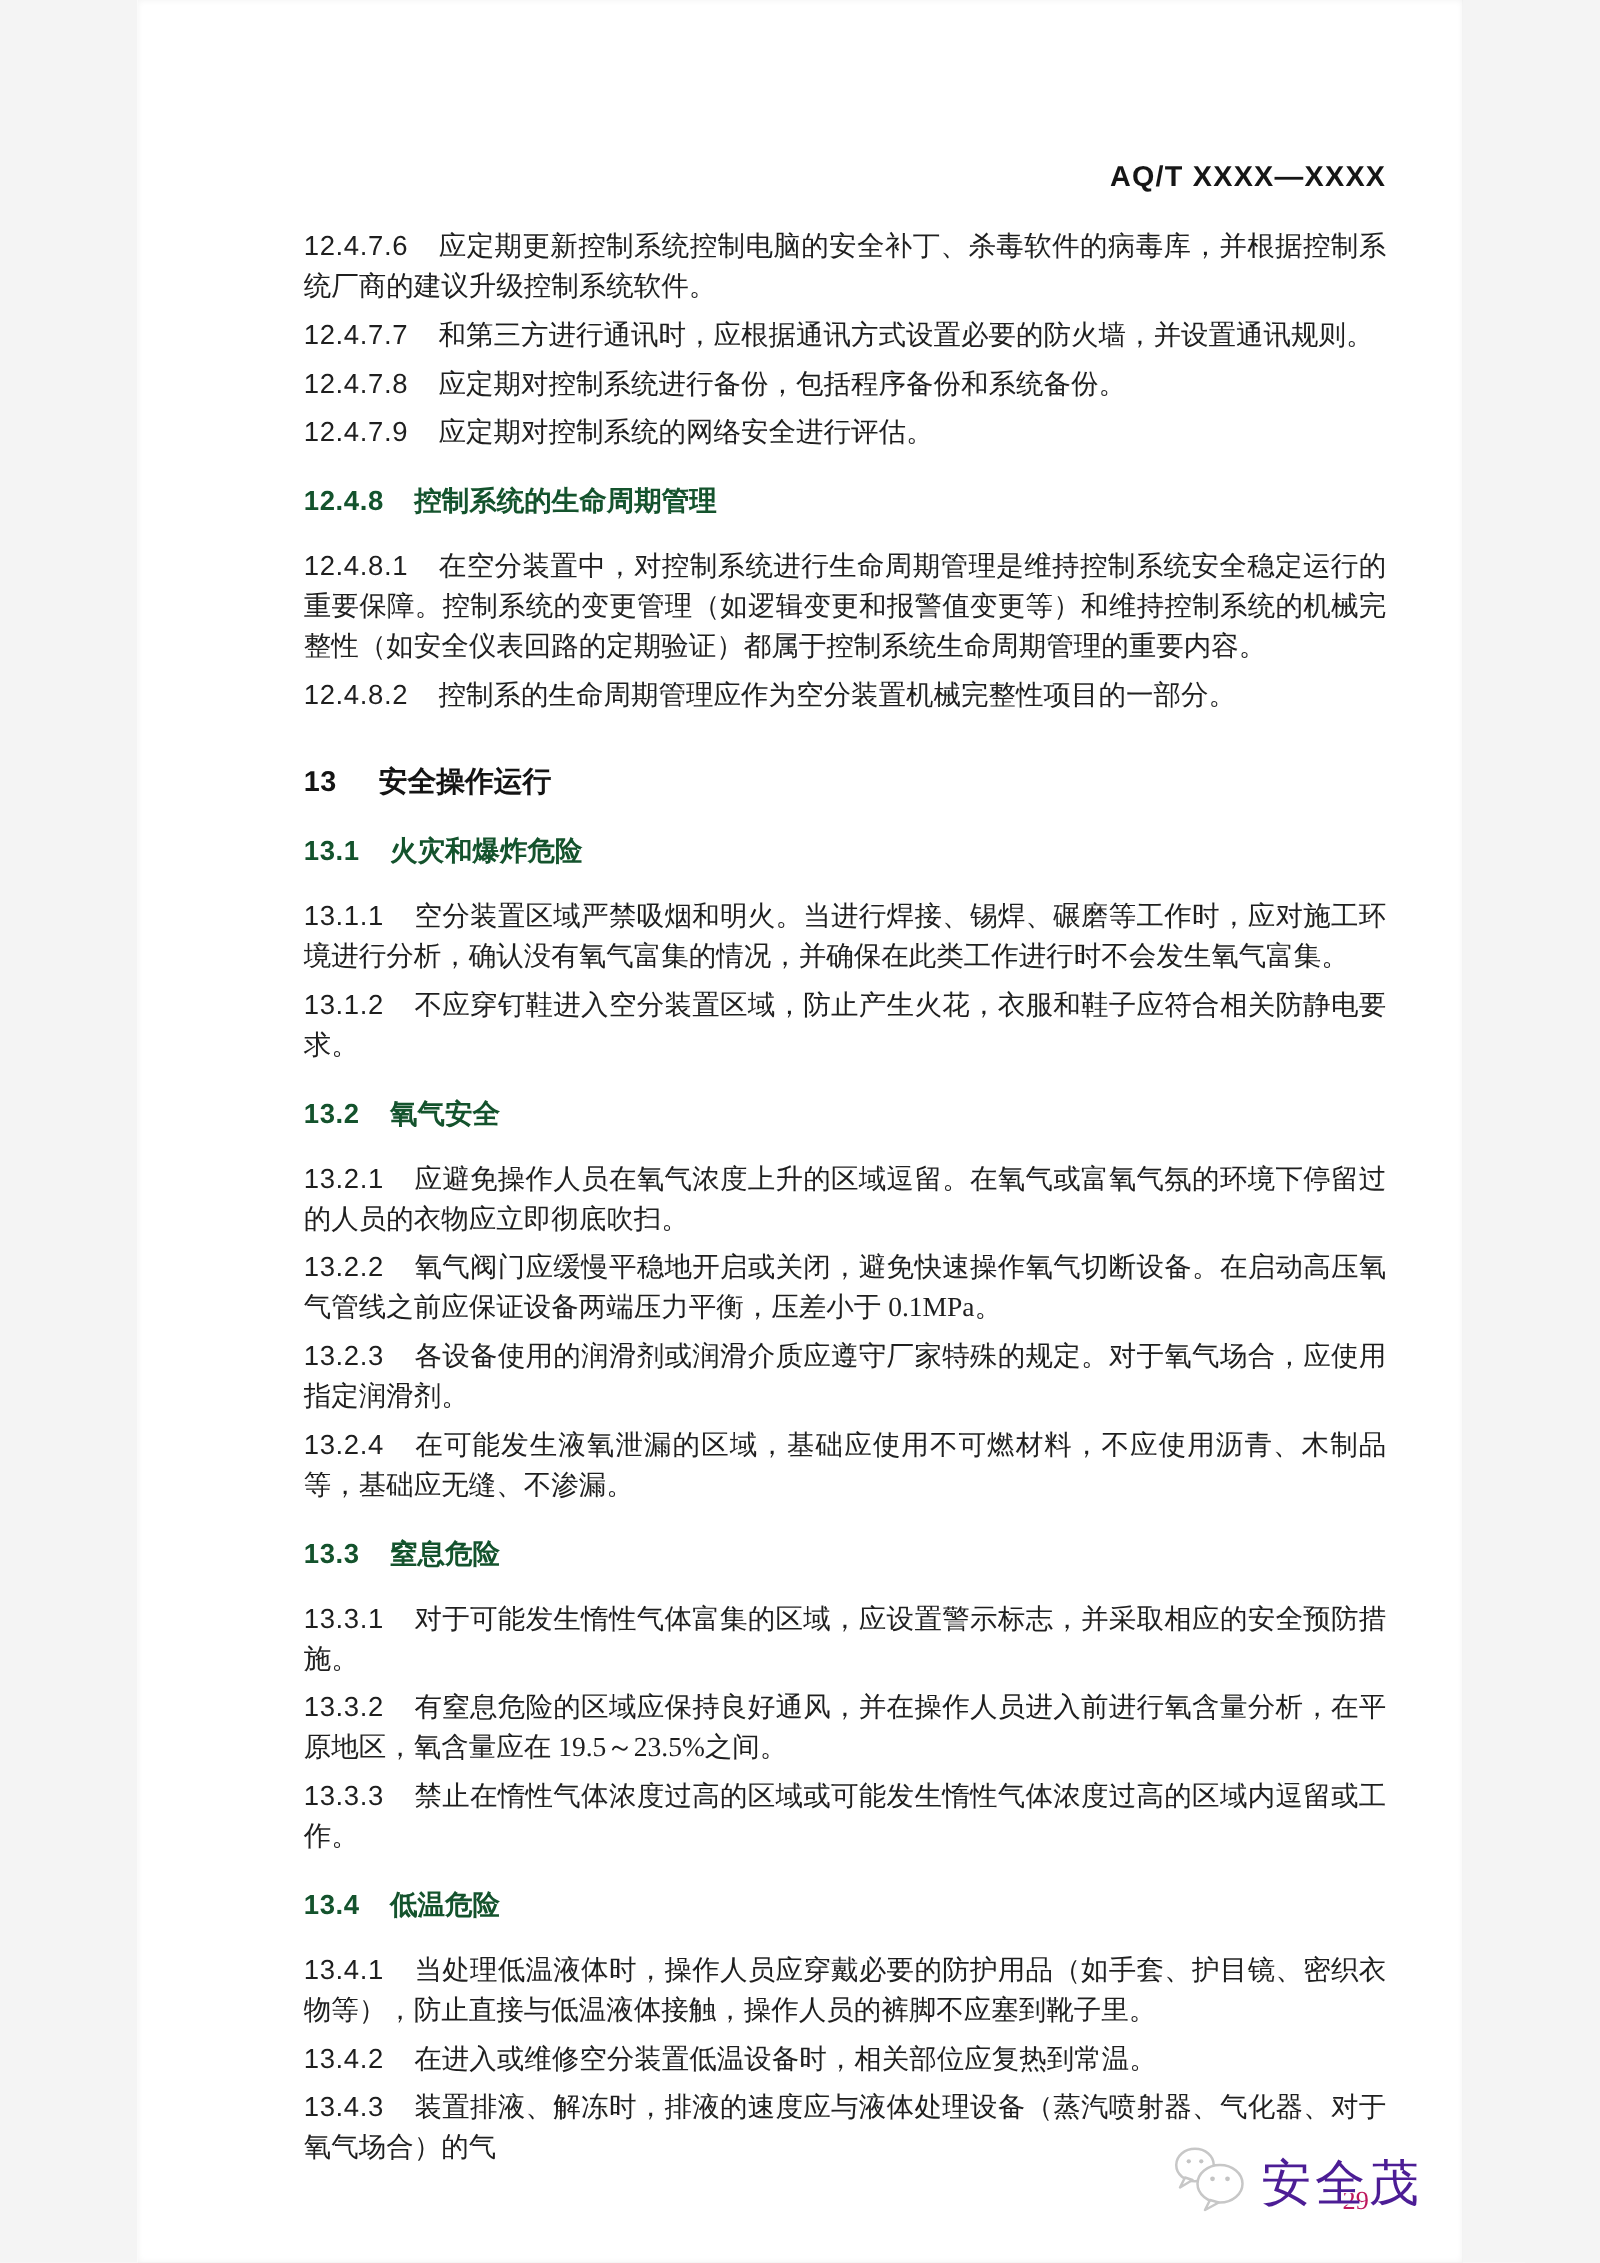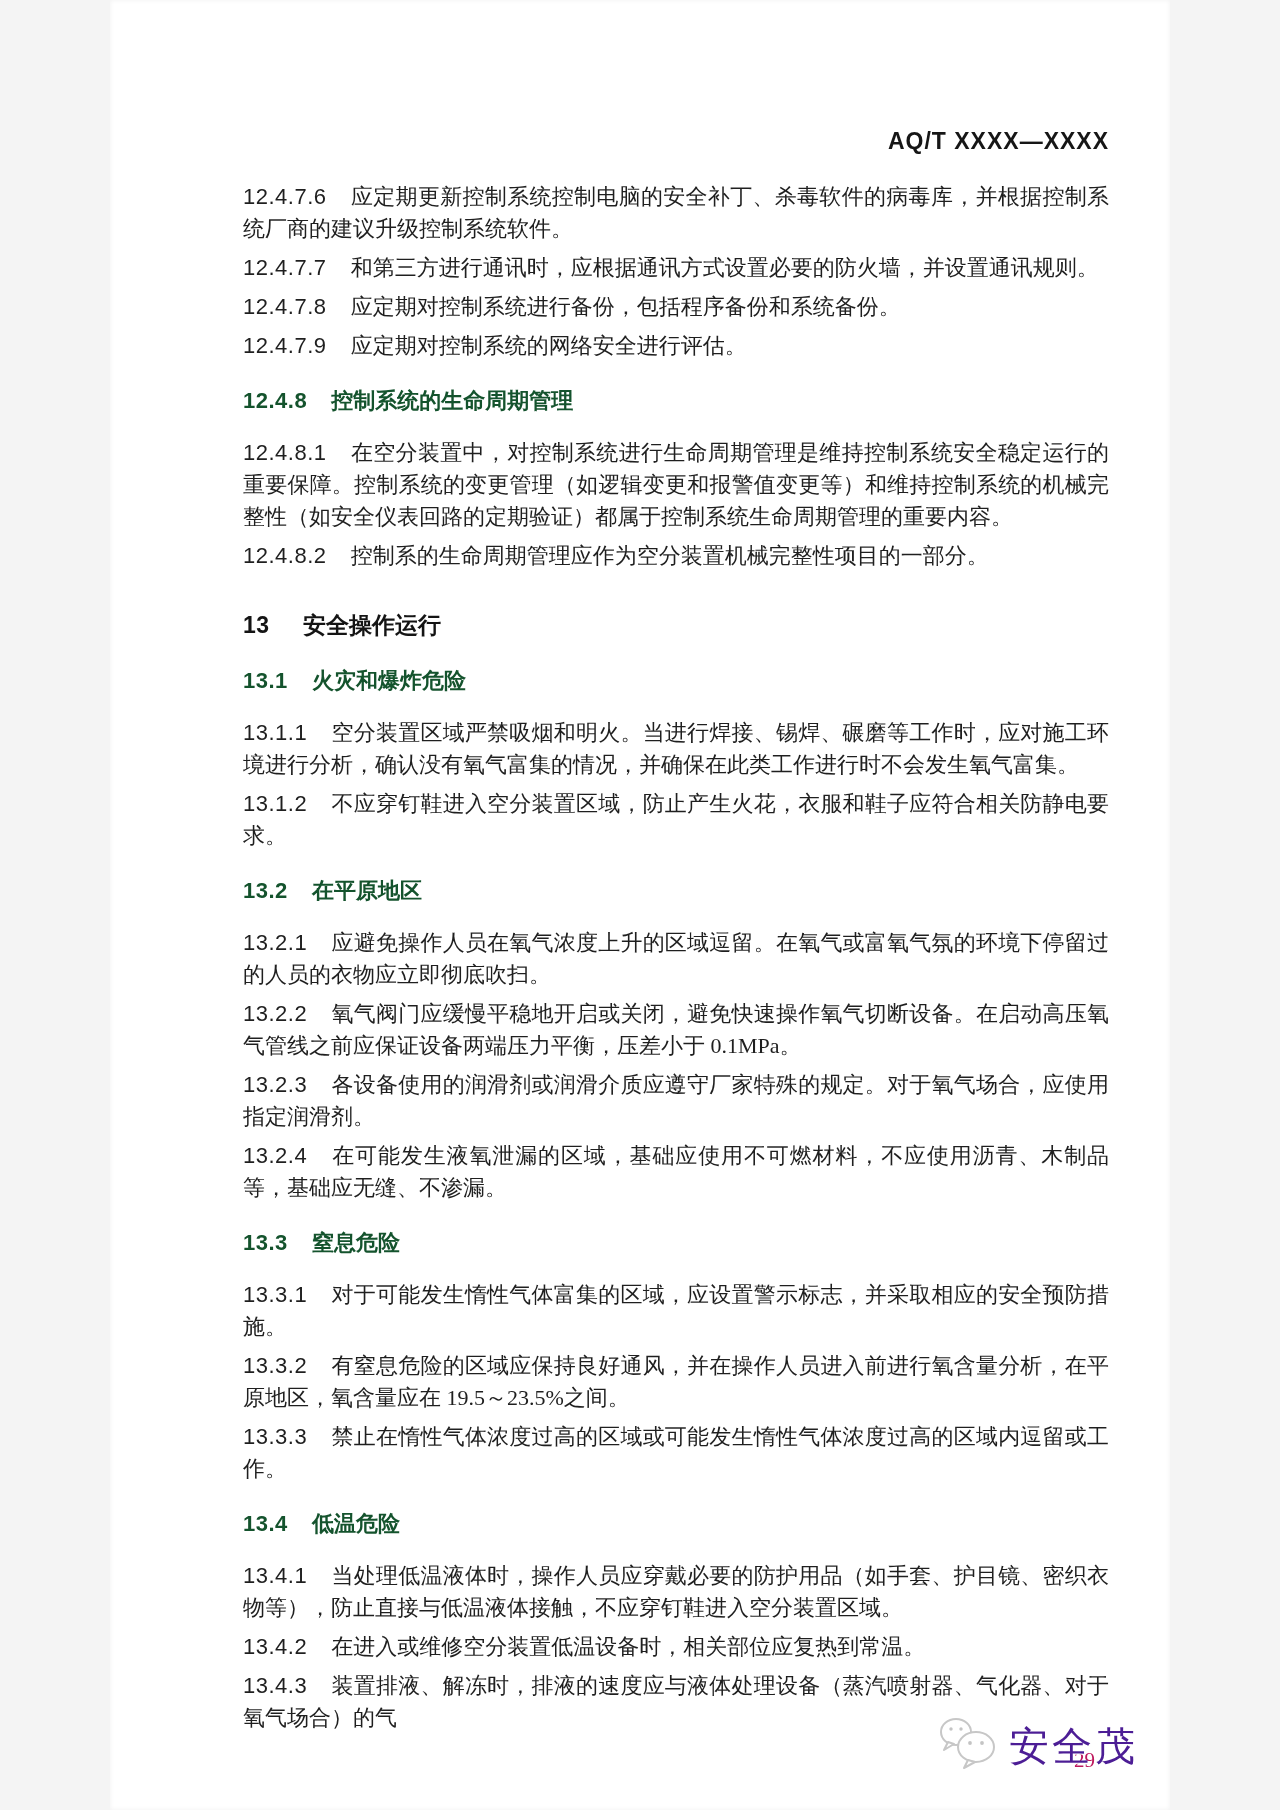--- a/index.html
+++ b/index.html
@@ -99,33 +99,33 @@
 
   <p class="clause"><span class="num">12.4.8.1</span><span>在空分装置中，对控制系统进行生命周期管理是维持控制系统安全稳定运行的重要保障。控制系统的变更管理（如逻辑变更和报警值变更等）和维持控制系统的机械完整性（如安全仪表回路的定期验证）都属于控制系统生命周期管理的重要内容。</span></p>
   <p class="clause"><span class="num">12.4.8.2</span><span>控制系的生命周期管理应作为空分装置机械完整性项目的一部分。</span></p>
 
   <p class="chapter"><span class="num">13</span><span>安全操作运行</span></p>
 
   <p class="heading"><span class="num">13.1</span><span>火灾和爆炸危险</span></p>
   <p class="clause"><span class="num">13.1.1</span><span>空分装置区域严禁吸烟和明火。当进行焊接、锡焊、碾磨等工作时，应对施工环境进行分析，确认没有氧气富集的情况，并确保在此类工作进行时不会发生氧气富集。</span></p>
   <p class="clause"><span class="num">13.1.2</span><span>不应穿钉鞋进入空分装置区域，防止产生火花，衣服和鞋子应符合相关防静电要求。</span></p>
 
-  <p class="heading"><span class="num">13.2</span><span>在平原地区</span></p>
+  <p class="heading"><span class="num">13.2</span><span>氧气安全</span></p>
   <p class="clause"><span class="num">13.2.1</span><span>应避免操作人员在氧气浓度上升的区域逗留。在氧气或富氧气氛的环境下停留过的人员的衣物应立即彻底吹扫。</span></p>
   <p class="clause"><span class="num">13.2.2</span><span>氧气阀门应缓慢平稳地开启或关闭，避免快速操作氧气切断设备。在启动高压氧气管线之前应保证设备两端压力平衡，压差小于 0.1MPa。</span></p>
   <p class="clause"><span class="num">13.2.3</span><span>各设备使用的润滑剂或润滑介质应遵守厂家特殊的规定。对于氧气场合，应使用指定润滑剂。</span></p>
   <p class="clause"><span class="num">13.2.4</span><span>在可能发生液氧泄漏的区域，基础应使用不可燃材料，不应使用沥青、木制品等，基础应无缝、不渗漏。</span></p>
 
   <p class="heading"><span class="num">13.3</span><span>窒息危险</span></p>
   <p class="clause"><span class="num">13.3.1</span><span>对于可能发生惰性气体富集的区域，应设置警示标志，并采取相应的安全预防措施。</span></p>
   <p class="clause"><span class="num">13.3.2</span><span>有窒息危险的区域应保持良好通风，并在操作人员进入前进行氧含量分析，在平原地区，氧含量应在 19.5～23.5%之间。</span></p>
   <p class="clause"><span class="num">13.3.3</span><span>禁止在惰性气体浓度过高的区域或可能发生惰性气体浓度过高的区域内逗留或工作。</span></p>
 
   <p class="heading"><span class="num">13.4</span><span>低温危险</span></p>
-  <p class="clause"><span class="num">13.4.1</span><span>当处理低温液体时，操作人员应穿戴必要的防护用品（如手套、护目镜、密织衣物等），防止直接与低温液体接触，不应穿钉鞋进入空分装置区域。</span></p>
+  <p class="clause"><span class="num">13.4.1</span><span>当处理低温液体时，操作人员应穿戴必要的防护用品（如手套、护目镜、密织衣物等），防止直接与低温液体接触，操作人员的裤脚不应塞到靴子里。</span></p>
   <p class="clause"><span class="num">13.4.2</span><span>在进入或维修空分装置低温设备时，相关部位应复热到常温。</span></p>
   <p class="clause"><span class="num">13.4.3</span><span>装置排液、解冻时，排液的速度应与液体处理设备（蒸汽喷射器、气化器、对于氧气场合）的气</span></p>
 
   <div class="page-number">29</div>
 
   <div class="watermark">
     <span>
       <svg width="62" height="56" viewBox="0 0 62 56" xmlns="http://www.w3.org/2000/svg">
         <g fill="#ffffff" stroke="#c7c7c7" stroke-width="2">
           <ellipse cx="19" cy="16" rx="15" ry="13"></ellipse>

